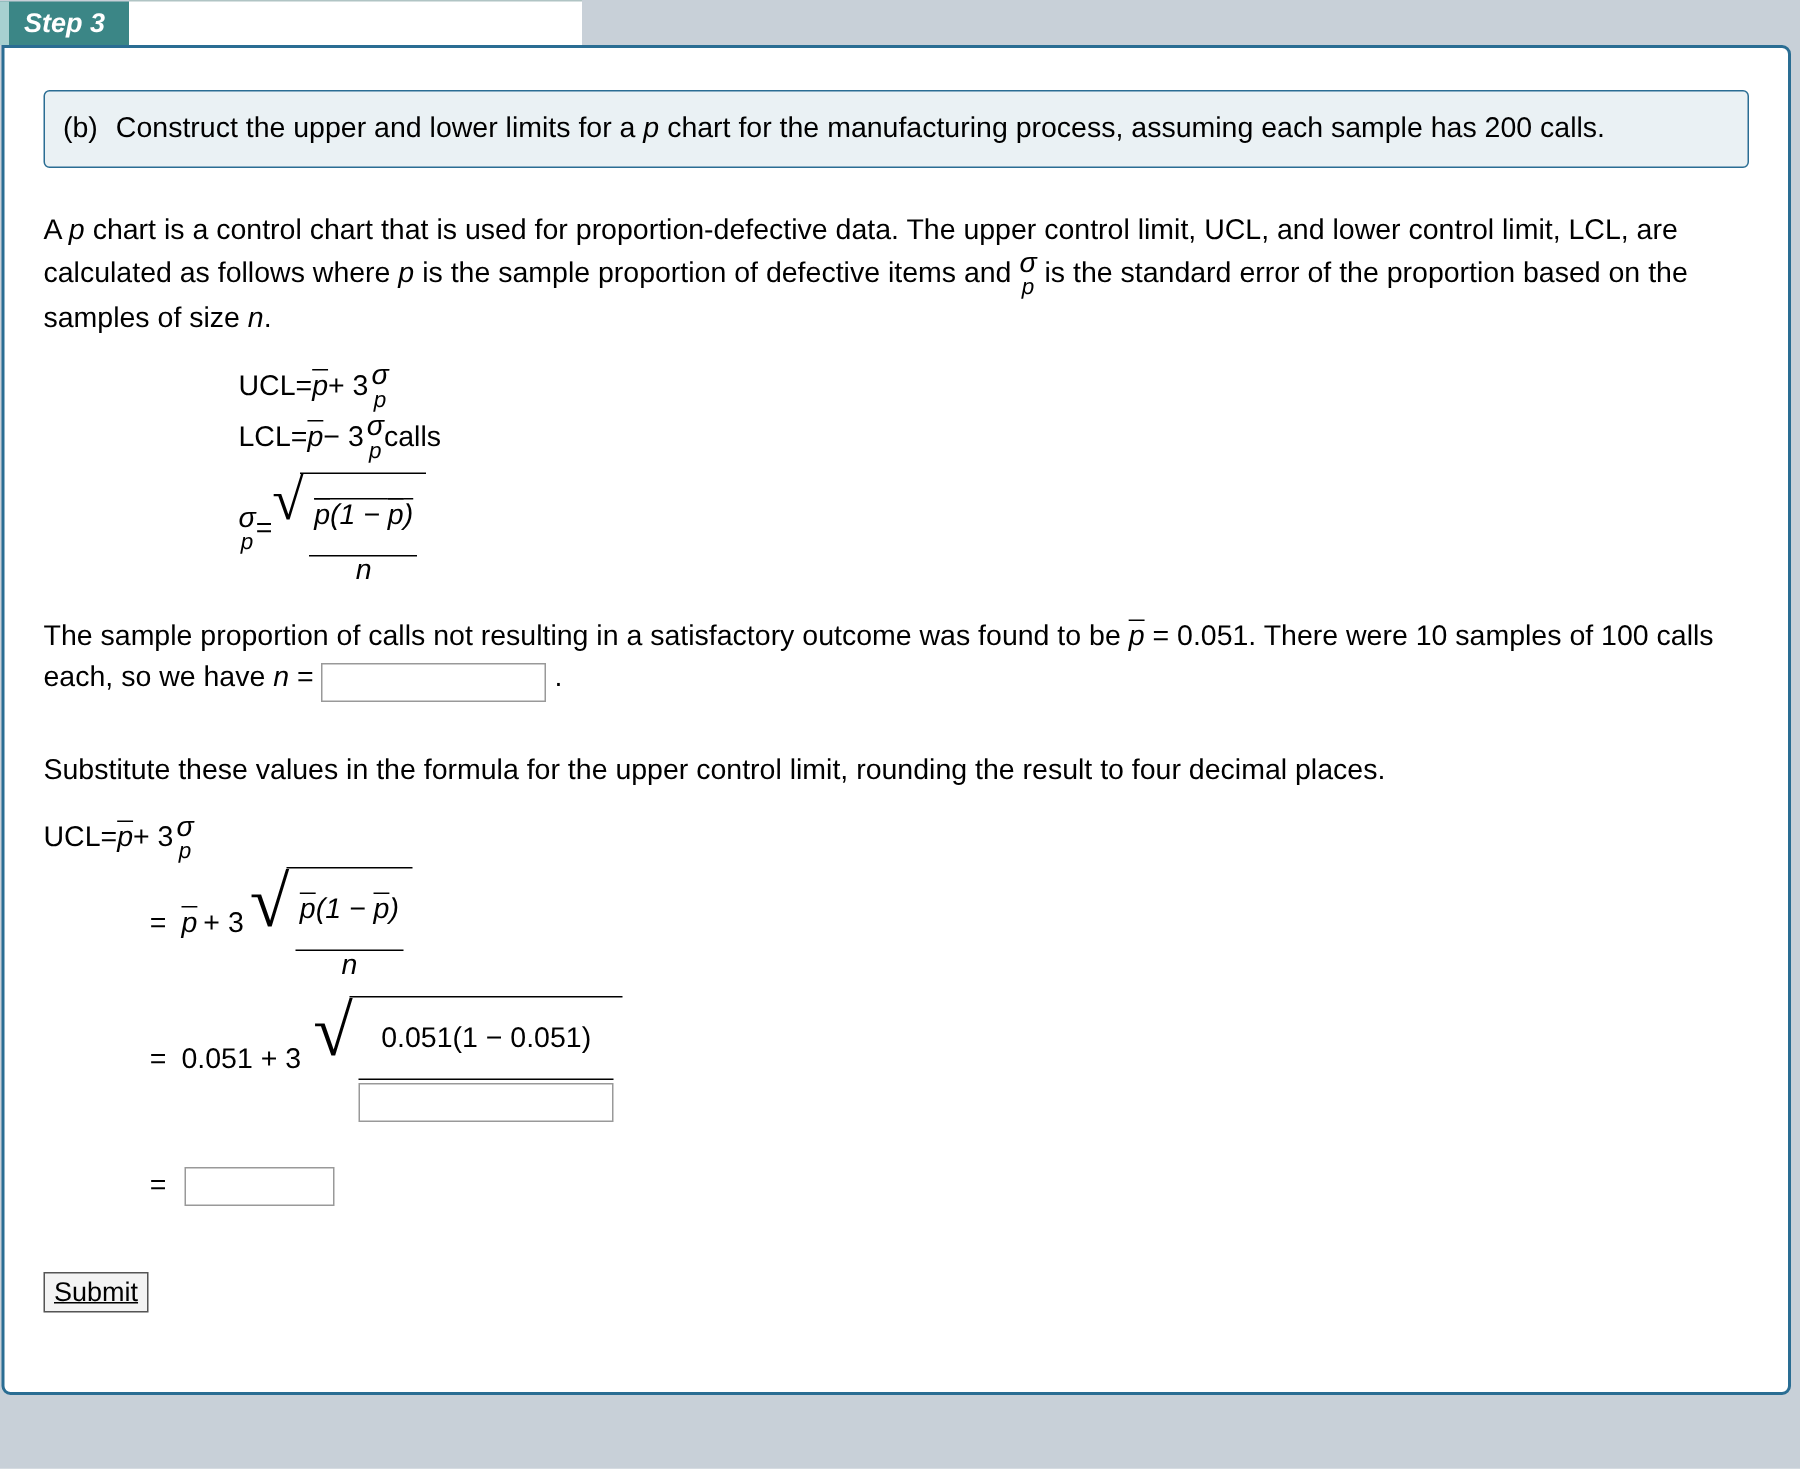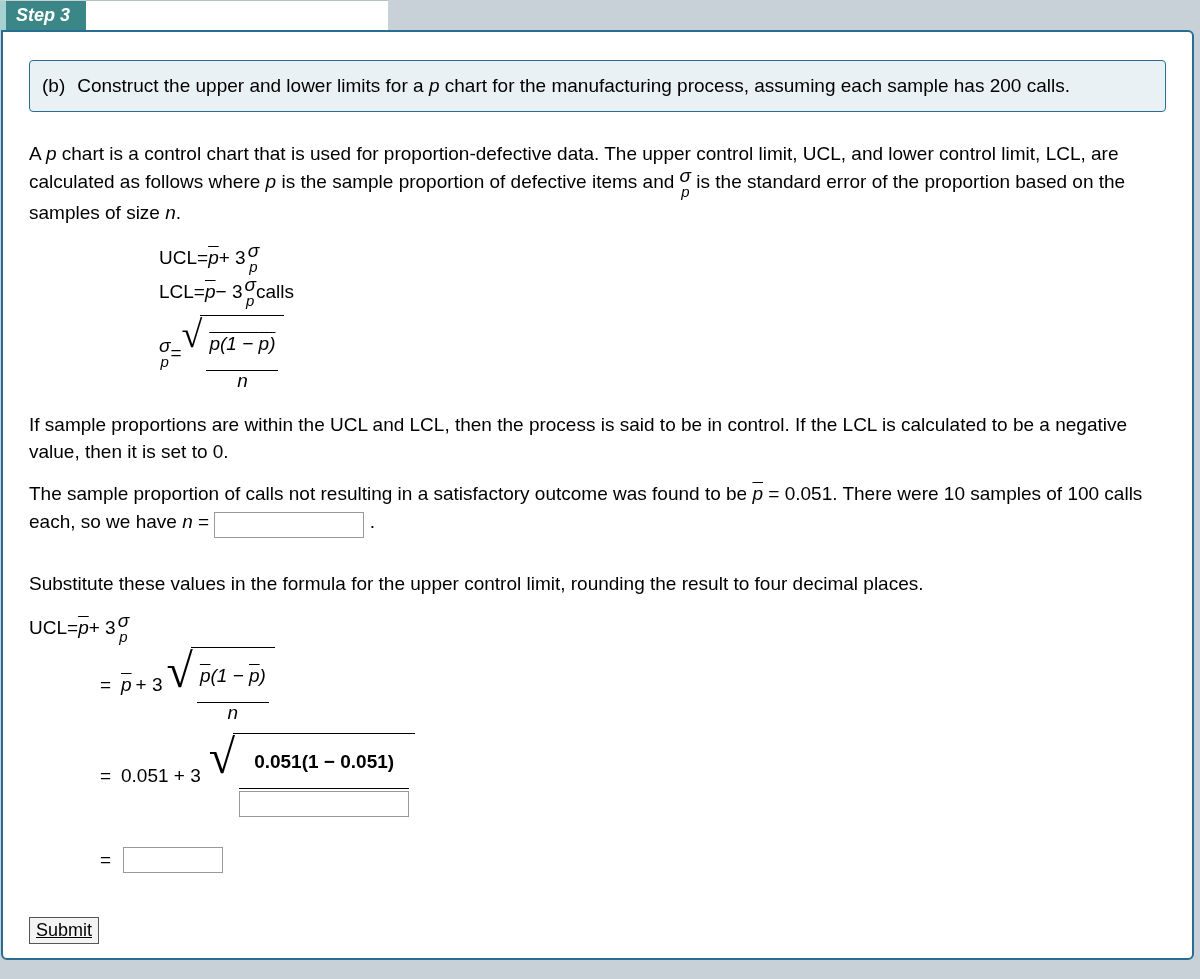--- a/index.html
+++ b/index.html
@@ -240,21 +240,20 @@
                 <span class="num" style="text-decoration-line: overline; text-decoration-style: solid;">
                   <span style="text-decoration: overline; font-style: italic;">p</span>(1 − <span style="text-decoration: overline; font-style: italic;">p</span>)
                 </span>
                 <span class="den">n</span>
               </span>
             </span>
           </span>
         </div>
       </div>
 
-      <p class="para">If sample proportions are within the UCL and LCL, then the process is said to be in control. If the LCL is calculated to be a negative value, then it is set to 0.</p>
 
       <p class="para">
         <span>The sample proportion of calls not resulting in a satisfactory outcome was found to be </span><span class="ital" style="text-decoration: overline;">p</span><span> = 0.051. There were 10 samples of 100 calls each, so we have </span><span class="ital">n</span><span> = </span>
         <input type="text" class="inline-input" style="">
         <span>.</span>
       </p>
 
       <p class="para" style="margin-top:32px;">Substitute these values in the formula for the upper control limit, rounding the result to four decimal places.</p>
 
       <div>
@@ -288,21 +287,21 @@
             </span>
           </div>
 
           <div class="calc-line" style="margin-top:10px;">
             <span class="eq">=</span>
             <span style="margin:0 4px;">0.051 + 3</span>
             <span class="sqrt sqrt2" style="margin-left:4px;">
               <span class="radical">√</span>
               <span class="radicand">
                 <span class="frac">
-                  <span class="num" style="font-style:normal;font-weight:bold;">0.051(1 − 0.051)</span>
+                  <span class="num" style="font-style:normal;">0.051(1 − 0.051)</span>
                   <span class="den" style="padding:2px 0;">
                     <input type="text" class="inline-input med" style="vertical-align: 0px;">
                   </span>
                 </span>
               </span>
             </span>
           </div>
 
           <div class="calc-line" style="margin-top:14px;">
             <span class="eq">=</span>

